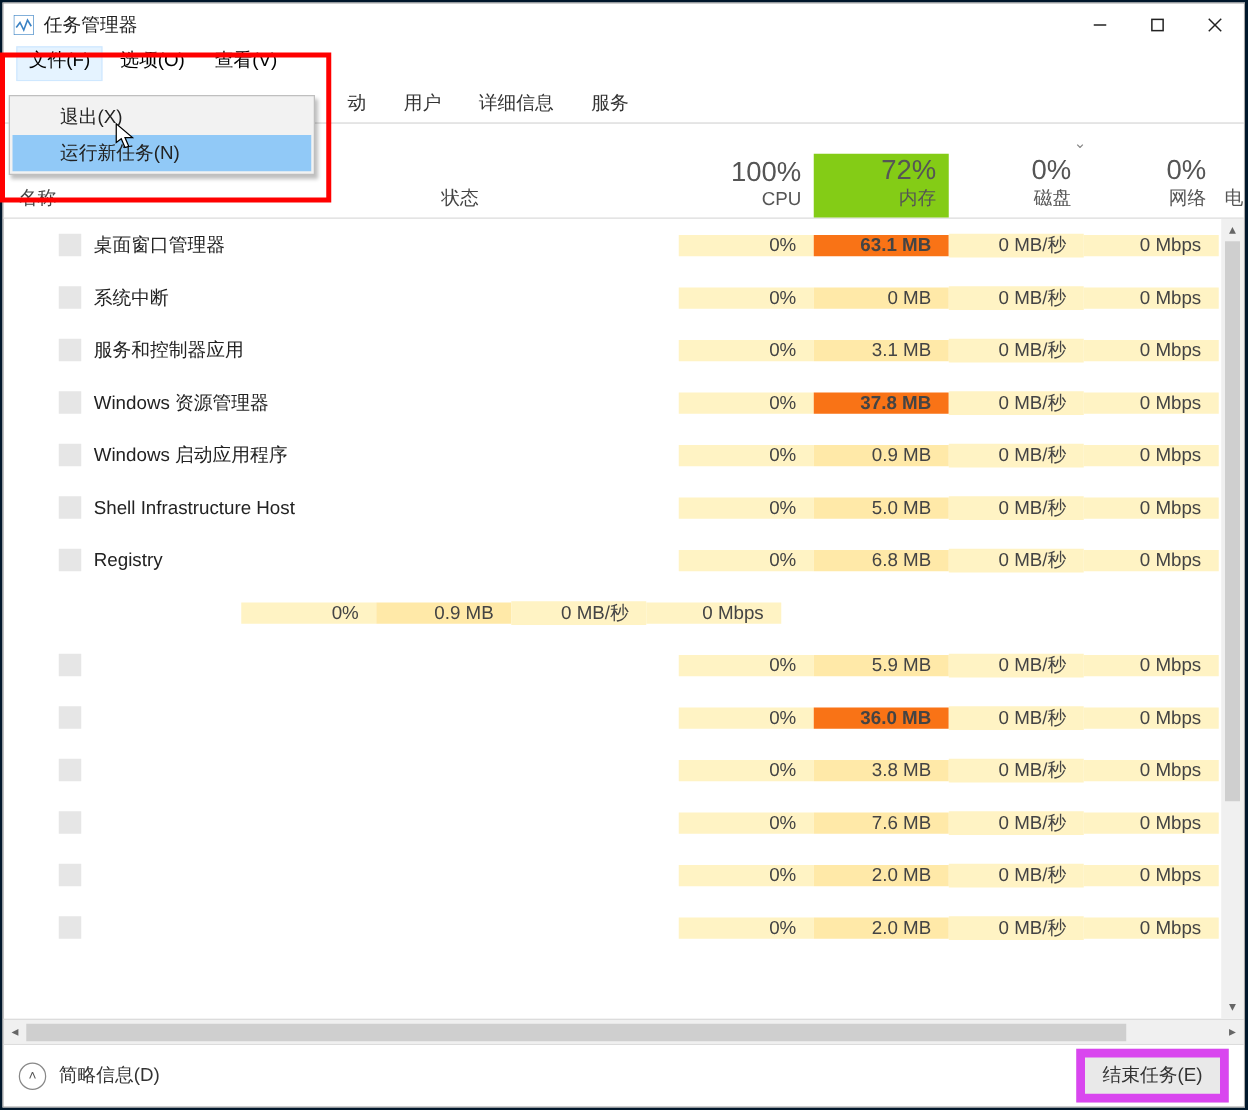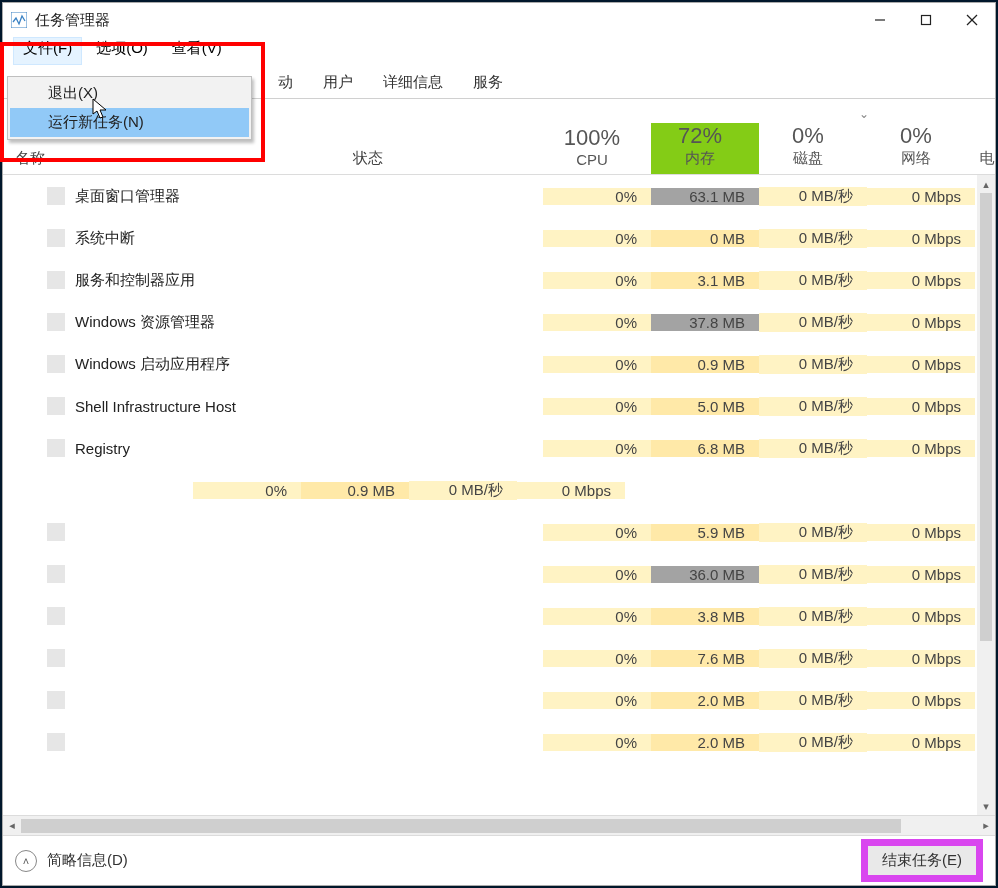--- a/index.html
+++ b/index.html
@@ -134,21 +134,21 @@
   padding-bottom: 6px;
   color: #444;
 }
 .col-status {
   flex: 0 0 190px;
   padding-bottom: 6px;
   color: #444;
 }
 .col-metric {
   flex: 0 0 108px;
-  text-align: center;
+  text-align: right;
   padding-right: 10px;
   padding-bottom: 6px;
   color: #444;
 }
 .col-metric .pct {
   font-size: 22px;
   color: #555;
 }
 .col-metric .lbl {
   font-size: 15px;
@@ -206,21 +206,21 @@
 .row .cell-status { flex: 0 0 190px; }
 .row .cell-metric {
   flex: 0 0 108px;
   text-align: right;
   padding-right: 14px;
   color: #444;
 }
 .row .cell-edge { flex: 0 0 24px; }
 .cell-metric.cpu { background: #fff3c4; }
 .cell-metric.mem { background: #ffe9a8; }
-.cell-metric.mem.hot { background: #a3a3a3; }
+.cell-metric.mem.hot { background: #f97316; font-weight: bold; }
 .cell-metric.disk { background: #fff3c4; }
 .cell-metric.net { background: #fff3c4; }
 .hscroll {
   height: 20px;
   background: #f0f0f0;
   border-top: 1px solid #dcdcdc;
   display: flex;
   align-items: center;
 }
 .hscroll .arrow {

